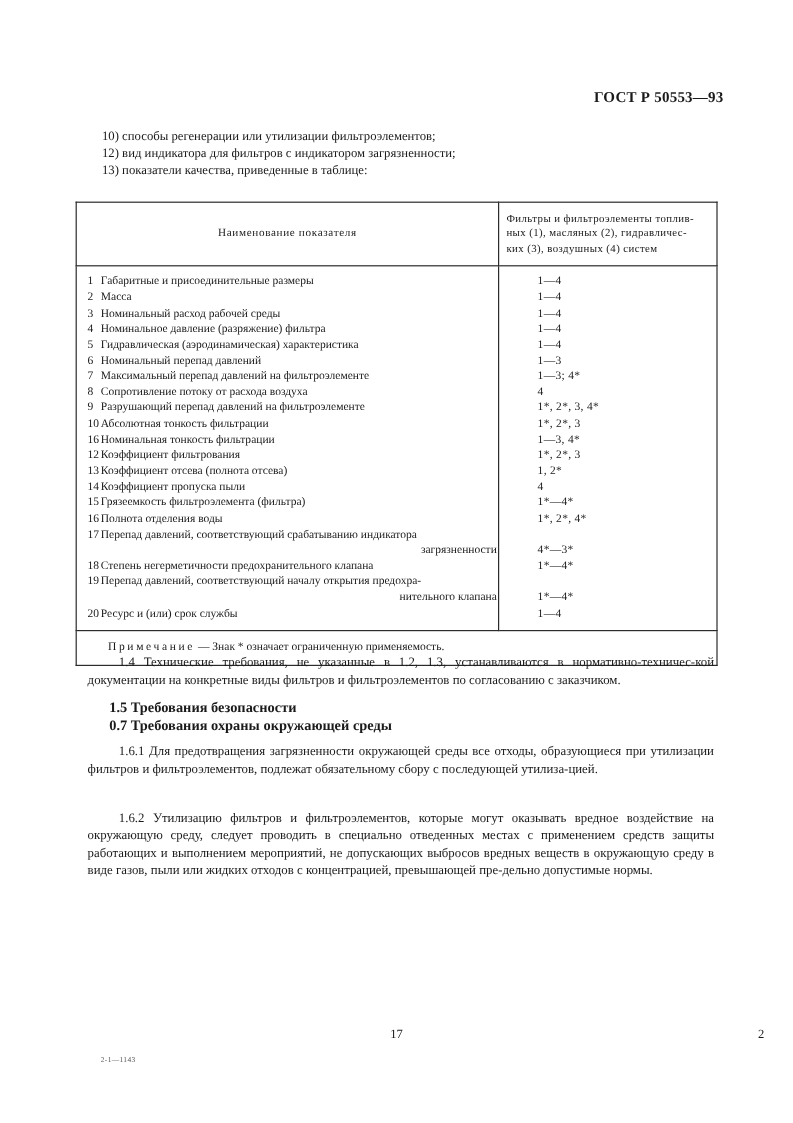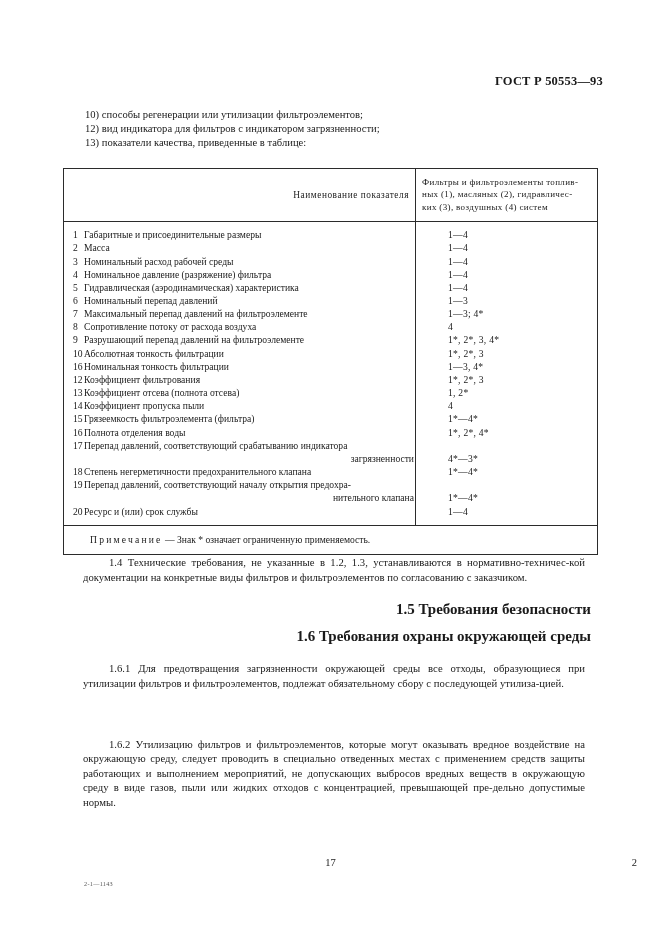--- a/index.html
+++ b/index.html
@@ -56,21 +56,21 @@
   }
   table.spec, table.spec td, table.spec th {
     border: 1px solid #2b2b2b;
   }
   table.spec th {
     font-weight: normal;
     padding: 7px 6px 8px 6px;
     vertical-align: middle;
   }
   th.col-name {
-    text-align: right;
+    text-align: center;
     letter-spacing: 0.55px;
     font-size: 9.3px;
   }
   th.col-val {
     text-align: left;
     letter-spacing: 0.35px;
     font-size: 9.0px;
     line-height: 12.4px;
     padding-left: 8px;
     padding-right: 4px;
@@ -97,29 +97,29 @@
   .body-text {
     position: absolute;
     left: 65px;
     right: 58px;
     top: 537px;
     font-size: 10.7px;
     line-height: 14.6px;
     text-align: justify;
   }
   .body-text p {
-    margin: 18px;
+    margin: 8px;
     text-indent: 26px;
   }
   .body-text h4 {
-    margin: 12px;
-    font-size: 15px;
+    margin: 0;
+    font-size: 12px;
     font-weight: bold;
     text-indent: 26px;
-    text-align: right;
+    text-align: left;
   }
   .gap { height: 10px; }
   
   .pg-center {
     position: absolute;
     top: 857px;
     left: 0;
     width: 661px;
     text-align: center;
     font-size: 10.5px;
@@ -226,21 +226,21 @@
         <tr class="note-row">
           <td colspan="2"><span class="note-label">Примечание</span><span> — Знак * означает ограниченную применяемость.</span></td>
         </tr>
       </tbody>
     </table>
   </div>
 
   <div class="body-text">
     <p>1.4 Технические требования, не указанные в 1.2, 1.3, устанавливаются в нормативно-техничес-кой документации на конкретные виды фильтров и фильтроэлементов по согласованию с заказчиком.</p>
     <h4>1.5 Требования безопасности</h4>
-    <h4>1.6 Требования охраны окружающей среды</h4>
+    <h4>0.7 Требования охраны окружающей среды</h4>
     <p>1.6.1 Для предотвращения загрязненности окружающей среды все отходы, образующиеся при утилизации фильтров и фильтроэлементов, подлежат обязательному сбору с последующей утилиза-цией.</p>
     <div class="gap"></div>
     <p>1.6.2 Утилизацию фильтров и фильтроэлементов, которые могут оказывать вредное воздействие на окружающую среду, следует проводить в специально отведенных местах с применением средств защиты работающих и выполнением мероприятий, не допускающих выбросов вредных веществ в окружающую  среду в виде газов, пыли или жидких отходов с концентрацией, превышающей пре-дельно допустимые нормы.</p>
   </div>
 
   <div class="pg-center">17</div>
   <div class="pg-right">2</div>
   <div class="sig">2-1—1143</div>
 
 </div>

